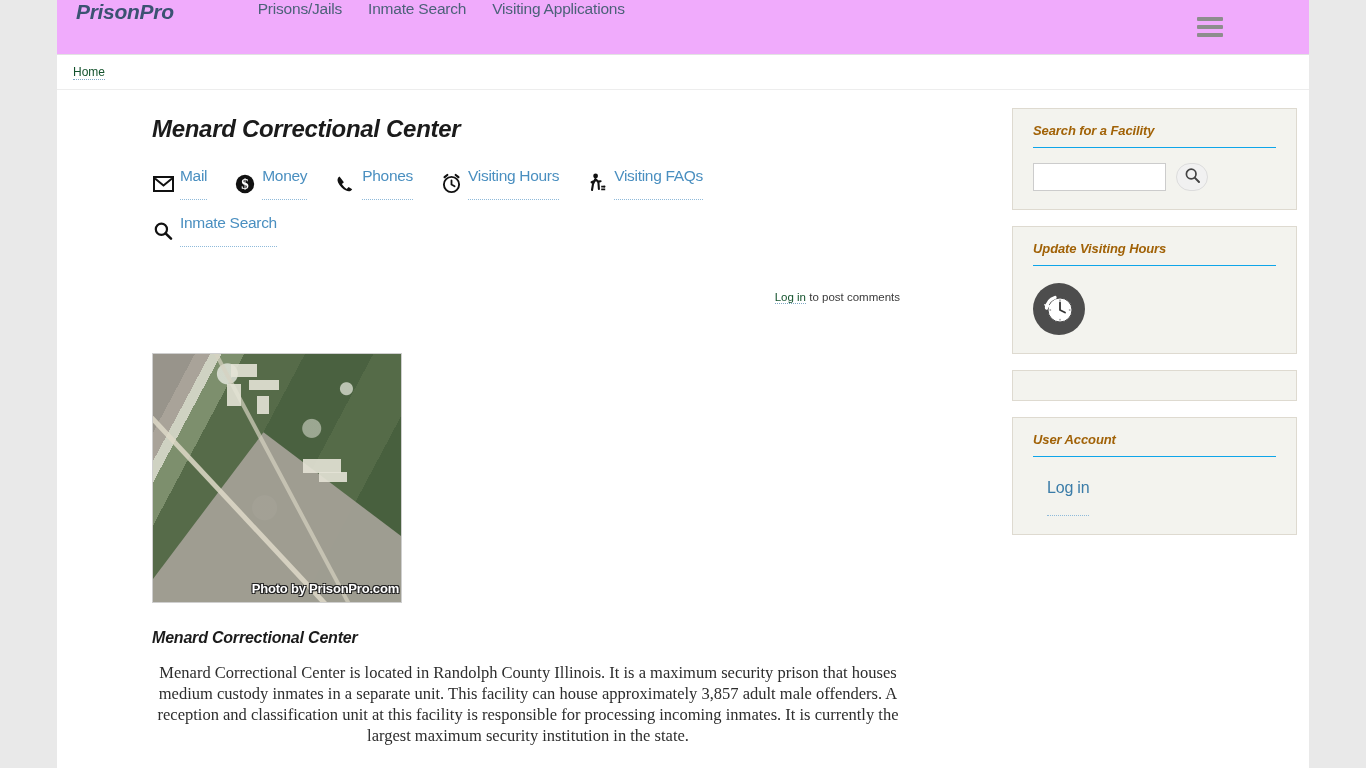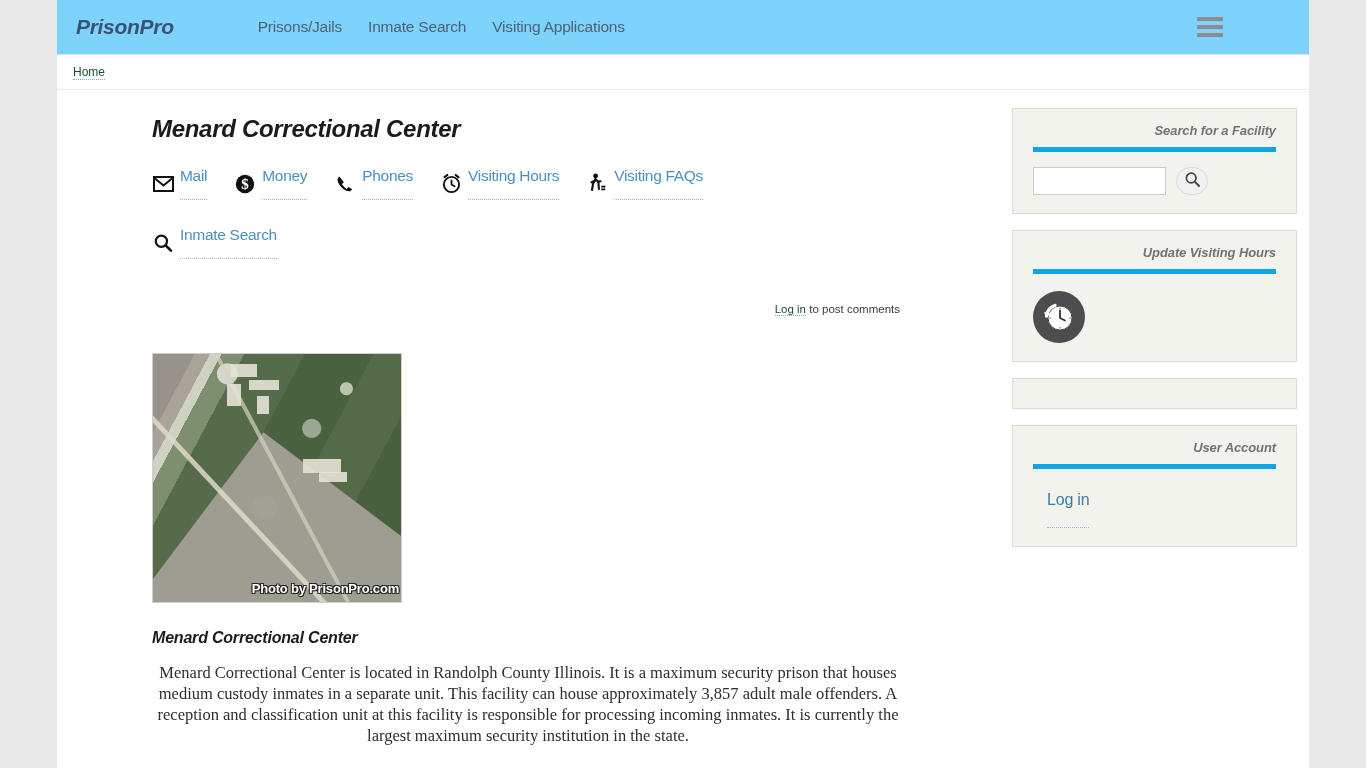--- a/index.html
+++ b/index.html
@@ -8,22 +8,22 @@
     width:1366px; height:768px;
     background:#e9e9e9;
     font-family:"Liberation Sans", sans-serif;
     overflow:hidden;
   }
   .page { width:1366px; height:768px; position:relative; }
 
   
   .header {
     position:absolute; left:57px; top:0; width:1252px; height:55px;
-    background:#7dd3fc; border-bottom:1px solid #e2e2e2;
-    display:flex; align-items:center;
+    background:#f0abfc; border-bottom:1px solid #e2e2e2;
+    display:flex; align-items:flex-start;
   }
   .logo {
     margin-left:19px;
     font-size:21px; font-weight:bold; font-style:italic;
     color:#3b5272; letter-spacing:-0.3px; white-space:nowrap;
   }
   .nav { display:flex; align-items:center; margin-left:84px; gap:26px; }
   .nav-item {
     font-size:15.5px; color:#4c6179; white-space:nowrap; letter-spacing:-0.2px;
     cursor:pointer;
@@ -51,21 +51,21 @@
   .crumb-wrap { position:absolute; left:0; top:0; width:100%; height:35px;
      border-bottom:1px solid #ededed; }
 
   
   .main { position:absolute; left:95px; top:60px; width:770px; }
   .page-title {
     font-size:24px; font-weight:bold; font-style:italic;
     color:#1b1b1b; letter-spacing:-0.3px; margin:0 0 24px 0;
   }
   .iconlinks { display:flex; flex-wrap:wrap; align-items:flex-end;
-     width:660px; row-gap:24px; }
+     width:660px; row-gap:12px; }
   .iconlink {
     display:flex; align-items:center; gap:6px; margin-right:27px;
     cursor:pointer;
   }
   .iconlink .ico { display:flex; align-items:center; justify-content:center;
      width:22px; height:22px; color:#111; flex:none; }
   .iconlink .lbl {
     font-size:15.5px; color:#4a8fc0; letter-spacing:-0.3px;
     border-bottom:1px dotted #8fbada; padding-bottom:14px; white-space:nowrap;
   }
@@ -134,22 +134,22 @@
     font-size:16.5px; line-height:21px; color:#2d2d2d; text-align:center;
   }
 
   
   .sidebar { position:absolute; left:955px; top:53px; width:285px; }
   .block {
     background:#f3f3ee; border:1px solid #dedad0; margin-bottom:16px;
     padding:14px 20px 18px 20px; position:relative;
   }
   .block-title {
-    font-size:13px; font-weight:bold; font-style:italic; color:#737373;
-    padding-bottom:9px; border-bottom:5px solid #0ea5e9; letter-spacing:-0.1px;text-align:right;
+    font-size:13px; font-weight:bold; font-style:italic; color:#a16207;
+    padding-bottom:9px; border-bottom:1px solid #0ea5e9; letter-spacing:-0.1px;
   }
   .search-row { display:flex; align-items:center; gap:10px; margin-top:15px; }
   .search-input {
     width:133px; height:28px; border:1px solid #cccccc; background:#fff;
     font-family:"Liberation Sans", sans-serif; font-size:13px; padding:0 5px;
     outline:none;
   }
   .search-btn {
     width:32px; height:28px; border-radius:16px; border:1px solid #dcdcdc;
     background:#f1f1f1; display:flex; align-items:center; justify-content:center;

